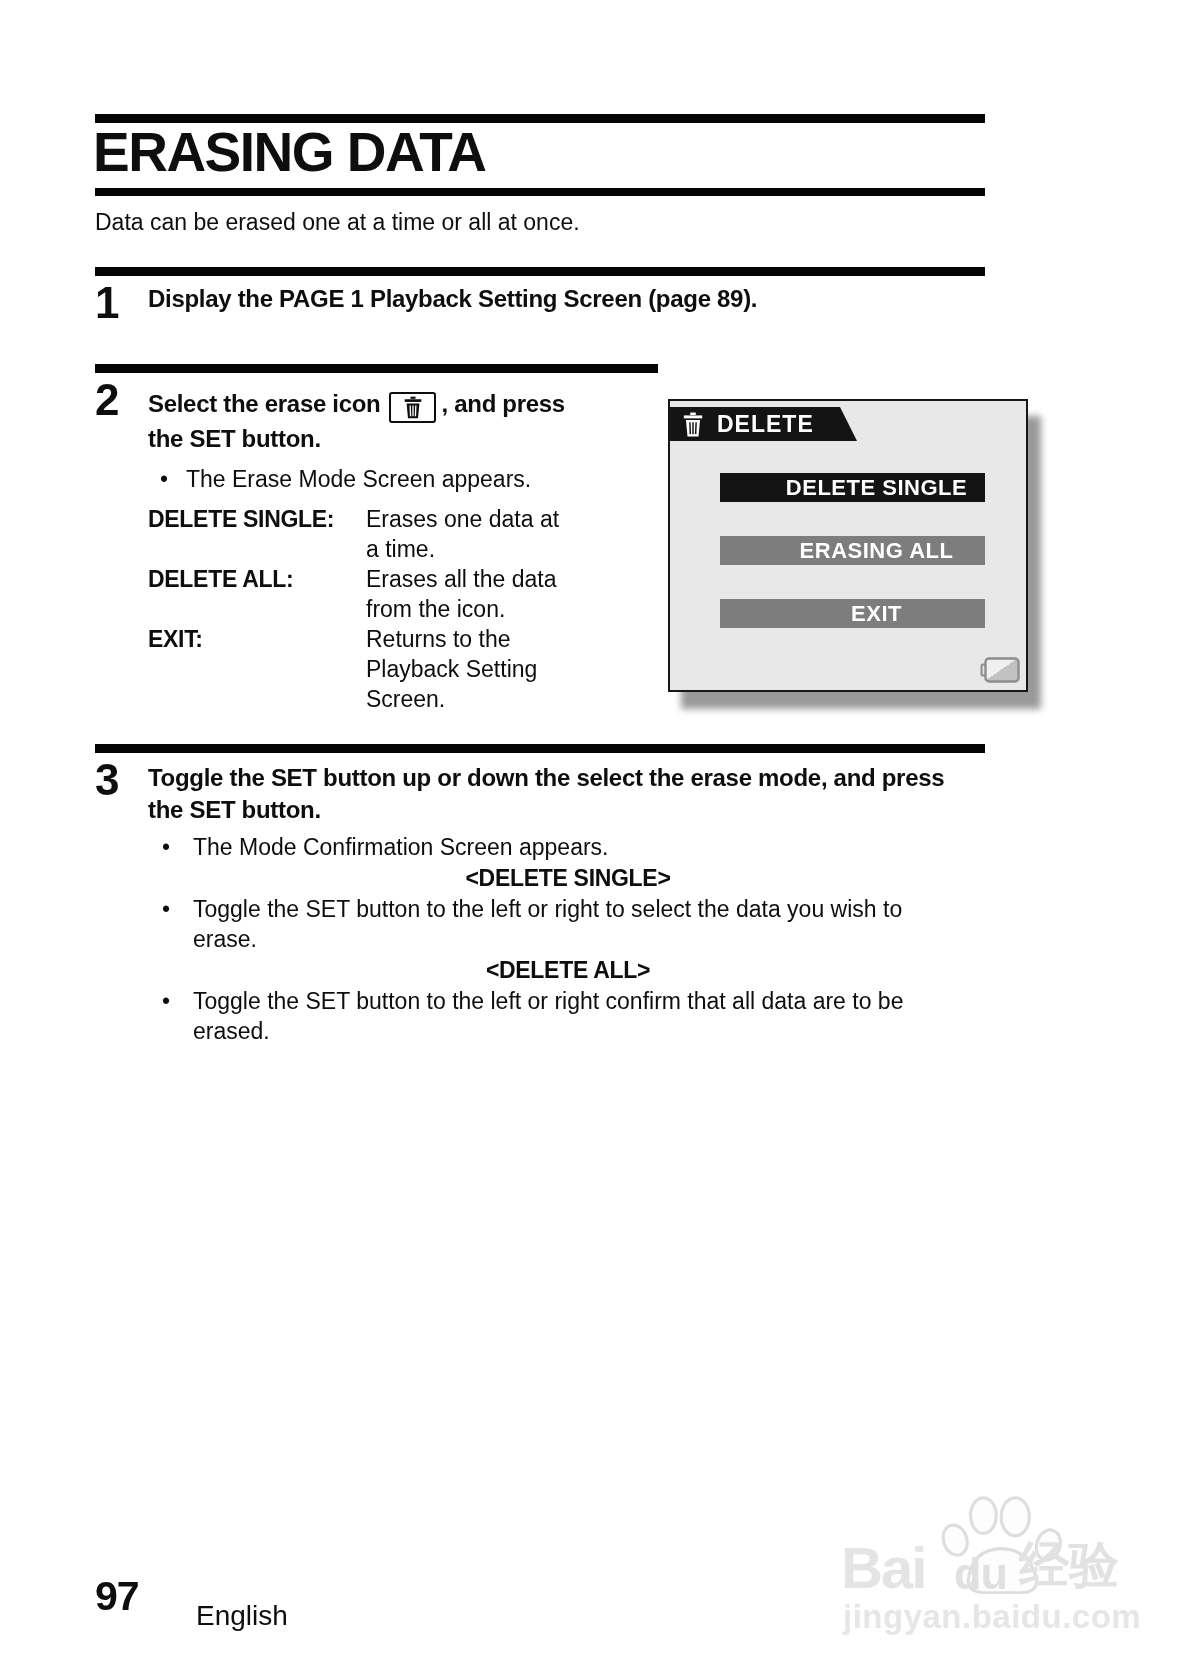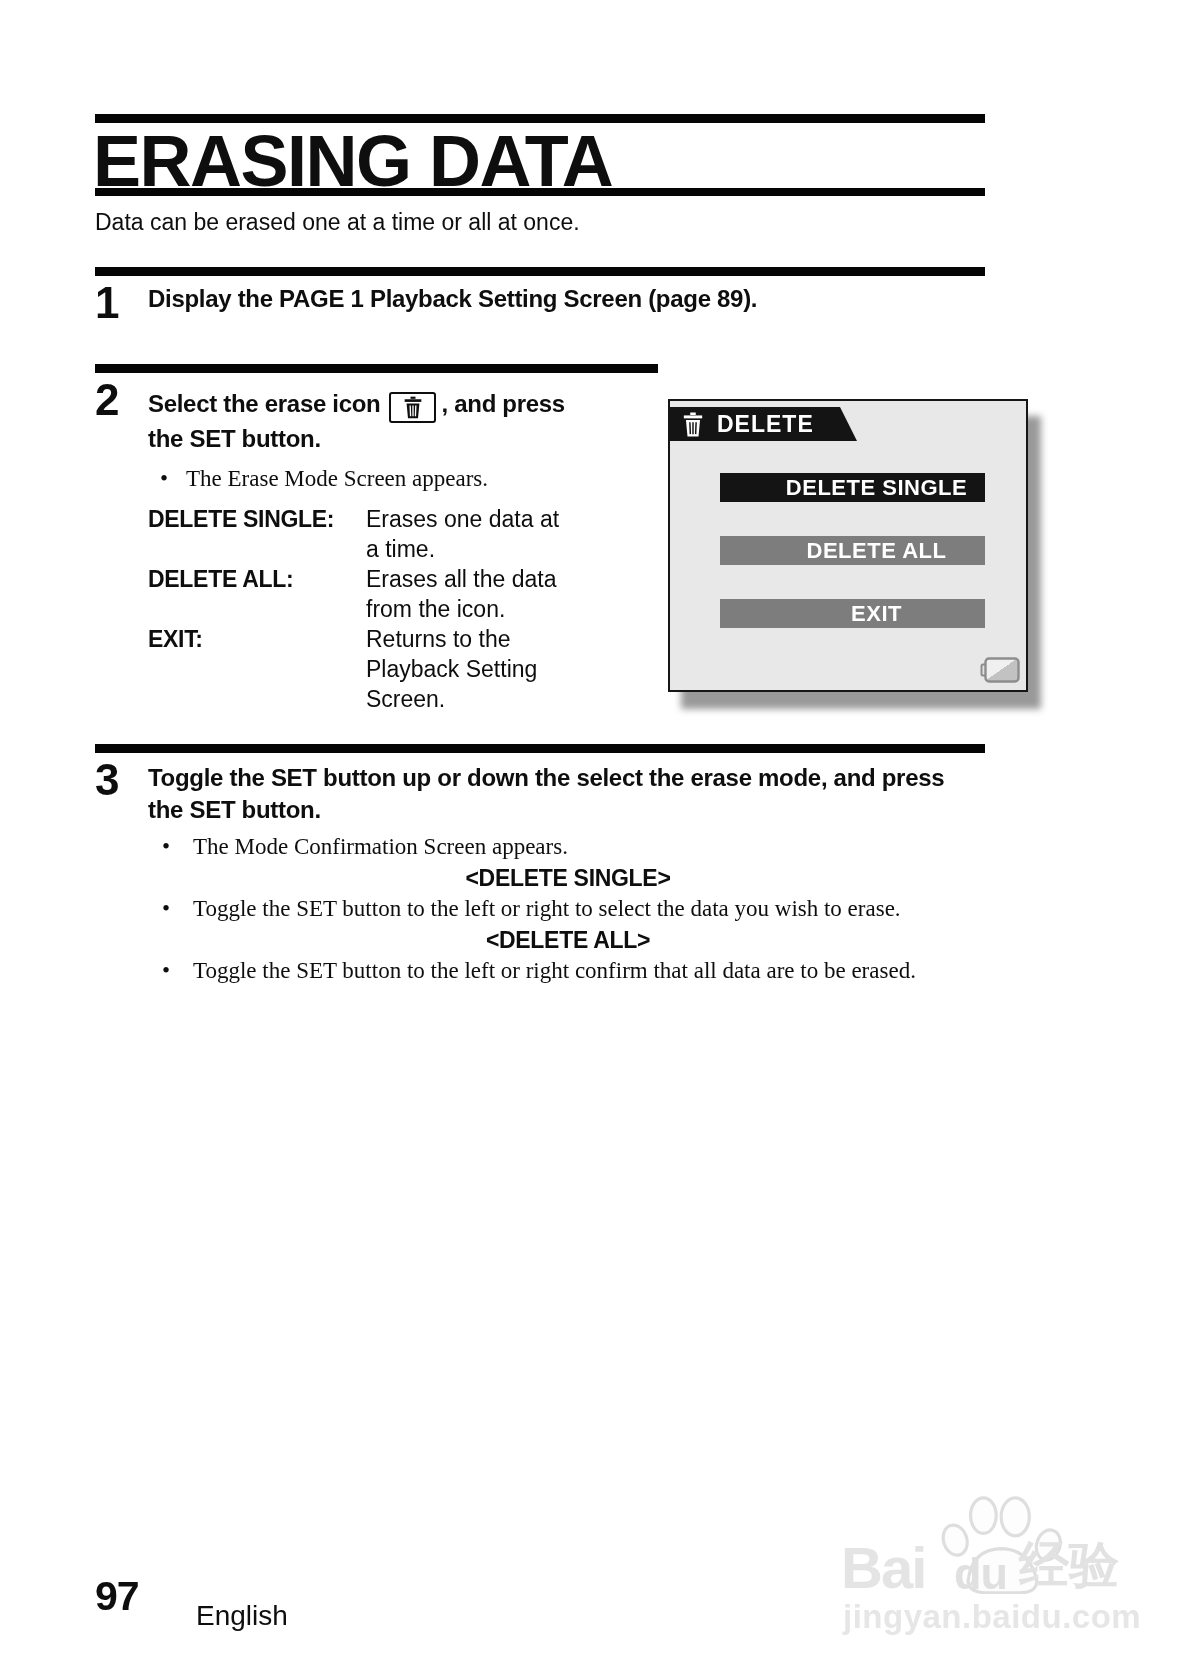--- a/index.html
+++ b/index.html
@@ -7,36 +7,36 @@
   body { font-family:"Liberation Sans", sans-serif; color:#0e0e0e; }
   .page {
     position:relative; width:1188px; height:1680px; background:#ffffff;
     overflow:hidden;
   }
   .rule { position:absolute; background:#050505; }
 
   
   .doc-title {
     position:absolute; left:93px; top:124px;
-    font-size:72px; font-weight:bold; letter-spacing:-1.5px; line-height:1.05;
+    font-size:55px; font-weight:bold; letter-spacing:-1.5px; line-height:1.05;
   }
   .intro { position:absolute; left:95px; top:207px; font-size:23px; line-height:30px; }
 
   
   .step-num {
     position:absolute; left:95px; font-size:44px; font-weight:bold; line-height:1;
     letter-spacing:-1px;
   }
   .step-heading { font-size:24px; font-weight:bold; line-height:32px; letter-spacing:-0.3px; }
 
   .step1-heading { position:absolute; left:148px; top:283px; width:760px; }
 
   .step2-body { position:absolute; left:148px; top:388px; width:470px; }
   .step2-heading { width:447px; }
-  .bullet-row { position:relative; padding-left:38px; font-size:23px; line-height:30px;font-family:Liberation Serif, serif; }
+  .bullet-row { position:relative; padding-left:38px; font-size:23px; line-height:30px; }
   .bullet-row::before { content:"\2022"; position:absolute; left:12px; top:0; }
   .step2-body .bullet-row { margin-top:9px; }
 
   .def-list { margin-top:10px; }
   .def-row { display:grid; grid-template-columns:218px 212px; }
   .def-term { font-size:23px; font-weight:bold; line-height:30px; letter-spacing:-0.3px; }
   .def-desc { font-size:23px; line-height:30px; }
 
   .erase-icon-box {
     display:inline-flex; align-items:center; justify-content:center;
@@ -139,21 +139,21 @@
     <div class="cam-banner">
       <svg width="22" height="25" viewBox="0 0 24 27">
           <path fill="#ffffff" d="M9 0.5h6v2.6H9z"></path>
           <rect x="2" y="3.6" width="20" height="3.2" fill="#ffffff"></rect>
           <path fill="#ffffff" d="M4.3 8.6h15.4L18 26.5H6z"></path>
           <path stroke="#141414" stroke-width="1.6" fill="none" d="M8.6 11l.5 13M12 11v13M15.4 11l-.5 13"></path>
         </svg>
       <span class="banner-label">DELETE</span>
     </div>
     <div class="cam-btn b1 selected">DELETE SINGLE</div>
-    <div class="cam-btn b2 normal">DELETE ALL</div>
+    <div class="cam-btn b2 normal">ERASING ALL</div>
     <div class="cam-btn b3 normal">EXIT</div>
     <svg class="cam-battery" width="40" height="26" viewBox="0 0 40 26">
       <defs>
         <linearGradient id="batgrad" x1="0" y1="0" x2="1" y2="1">
           <stop offset="0.48" stop-color="#f0f0f0"></stop>
           <stop offset="0.48" stop-color="#c2c2c2"></stop>
         </linearGradient>
       </defs>
       <rect x="1.5" y="7.5" width="5" height="11" rx="1.5" fill="#e2e2e2" stroke="#8d8d8d" stroke-width="2"></rect>
       <rect x="5.5" y="1.5" width="33" height="23" rx="3.5" fill="url(#batgrad)" stroke="#8d8d8d" stroke-width="2.4"></rect>

